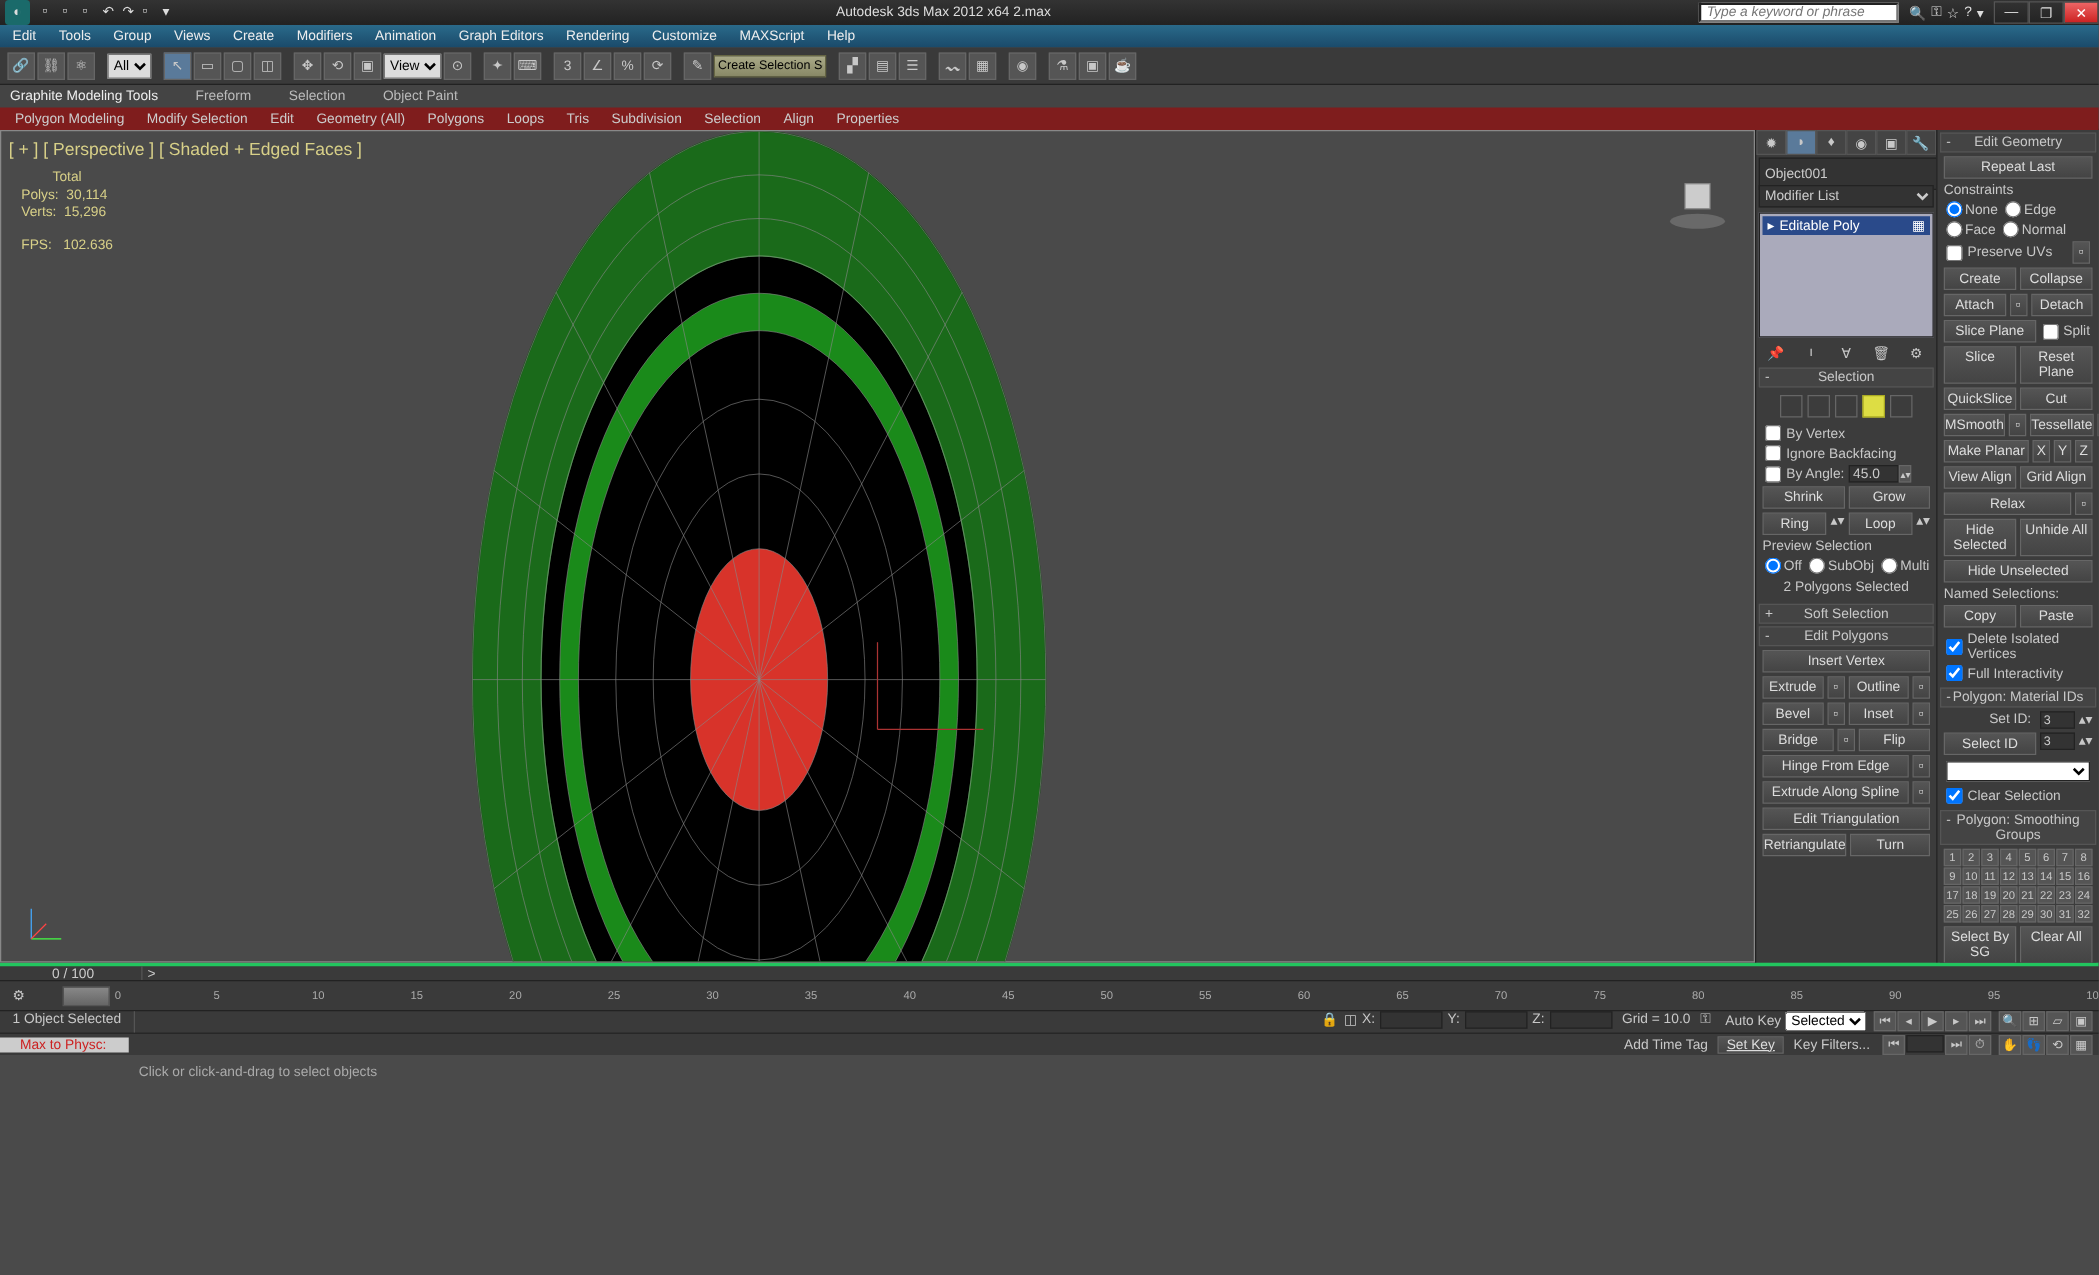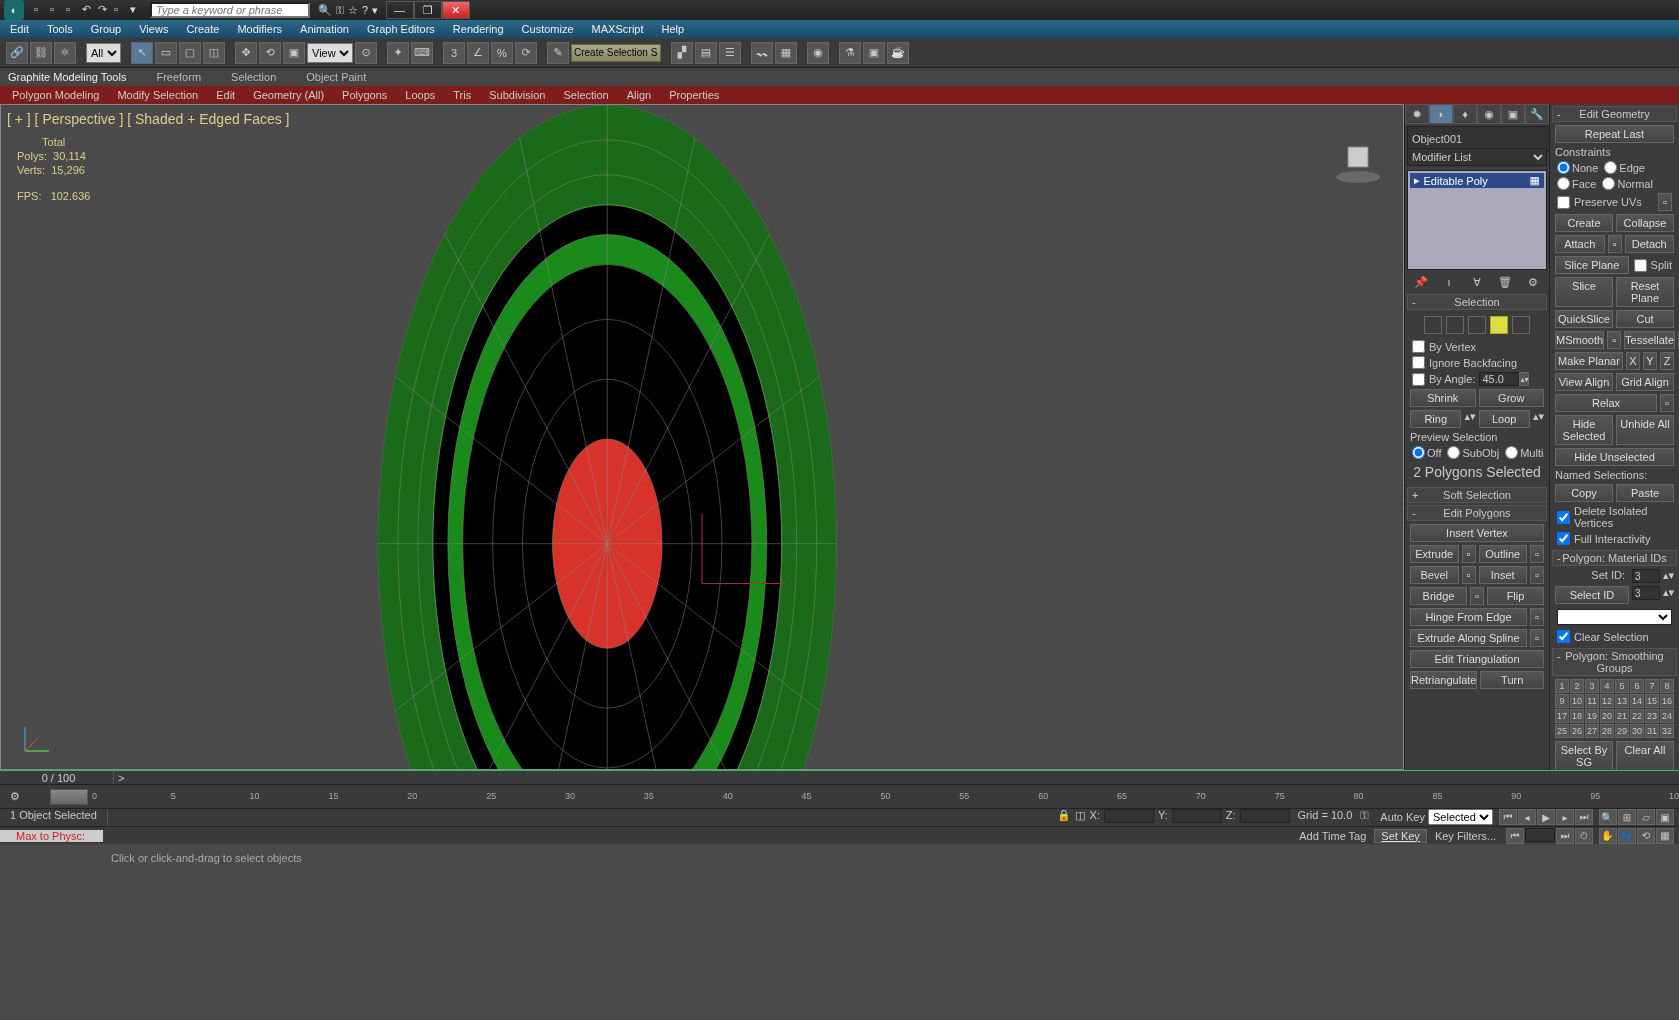--- a/index.html
+++ b/index.html
@@ -57,24 +57,24 @@
 .spinner { display:flex; align-items:center; }
 .spinner input { width:40px; height:14px; background:#333; color:#ccc; border:1px solid #222; padding:0 2px; }
 .spinner .sp { width:10px; height:14px; background:#555; border:1px solid #666; font-size:8px; display:flex;align-items:center;justify-content:center; }
 .btnrow { display:flex; gap:3px; }
 .btnrow .btn { flex:1; }
 .btn { background: linear-gradient(#555,#444); border:1px solid #666; text-align:center; padding:2px 0; color:#ddd; font-size:11px; }
 .btn.sm { padding:1px 0; }
 .btn.opt { width:14px; flex:0 0 14px; padding:2px 0; }
 .radiorow { display:flex; gap:6px; padding:0 2px; }
 .radiorow label { display:flex; align-items:center; gap:2px; font-size:10px; }
-.seltxt { text-align:center; padding:2px; font-size:14px; }
+.seltxt { text-align:center; padding:2px; font-size:11px; }
 .smgrid { display:grid; grid-template-columns: repeat(8,1fr); gap:1px; }
 .smgrid .sg { background:#555; border:1px solid #666; text-align:center; font-size:9px; height:14px; line-height:12px; }
-.trackbar { height: 14px; background: #3a3a3a; border-top: 1px solid #22c55e; display:flex; align-items:flex-end; font-size:10px; padding:0 4px; }
+.trackbar { height: 14px; background: #3a3a3a; border-top: 3px solid #22c55e; display:flex; align-items:flex-start; font-size:10px; padding:0 4px; }
 .trackbar .frame { flex:0 0 110px; text-align:center; color:#ccc; border-right:1px solid #555; }
 .timeline { height: 24px; background: #3a3a3a; border-top: 1px solid #222; display:flex; align-items:center; padding:0 10px; position:relative; }
 .timeline .slider { width: 38px; height: 16px; background: linear-gradient(#888,#666); border:1px solid #555; margin-left:30px; }
 .timeline .ticks { flex:1; position:relative; height:20px; margin-left:4px; }
 .timeline .tick { position:absolute; font-size:9px; color:#aaa; top:4px; }
 .status { height: 18px; background: #3a3a3a; border-top:1px solid #222; display:flex; font-size:11px; }
 .status .sel { padding: 0 10px; border-right:1px solid #555; }
 .status .coords { display:flex; gap:4px; margin-left:auto; }
 .status .coords input { width:50px; height:14px; background:#333; color:#ccc; border:1px solid #222; }
 .status .grid { padding:0 8px; }
@@ -97,20 +97,21 @@
   <div class="logo">◐</div>
   <div class="qat">
     <span>▫</span>
     <span>▫</span>
     <span>▫</span>
     <span>↶</span>
     <span>↷</span>
     <span>▫</span>
     <span>▾</span>
   </div>
+  <div class="title">Autodesk 3ds Max 2012 x64    2.max</div>
   <input class="search" placeholder="Type a keyword or phrase" style="">
   <div class="icons">
     <span>🔍</span>
     <span>⚿</span>
     <span>☆</span>
     <span>?</span>
     <span>▾</span>
   </div>
   <div class="winctl">
     <span>—</span>

